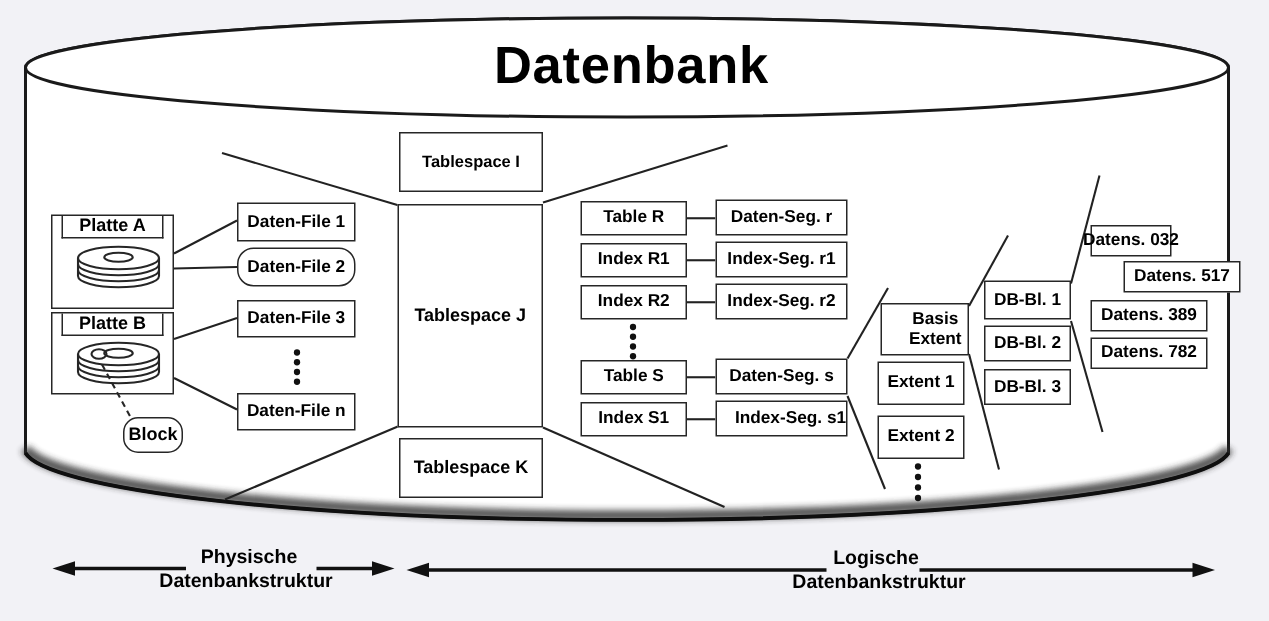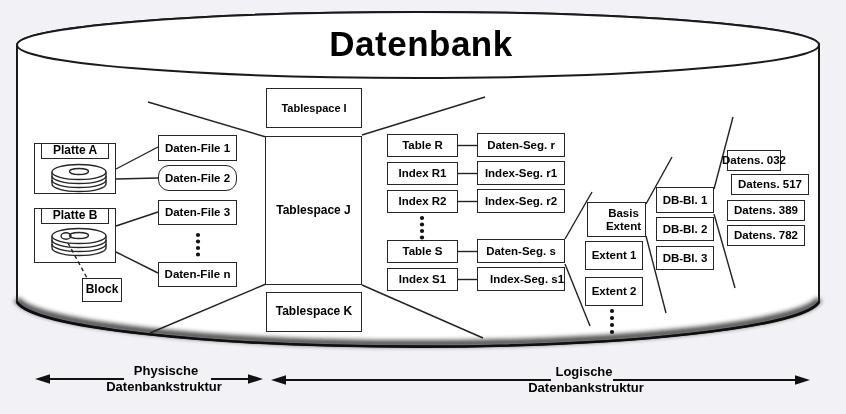--- a/index.html
+++ b/index.html
@@ -113,27 +113,27 @@
       <polygon points="810,380 795,375.2 795,384.8" stroke="none"></polygon>
     </g>
   </svg>
 
   <div class="title" style="left:421px; top:24px;">Datenbank</div>
 
   <div class="box" style="left:266px; top:88px;  width:96px; height:40px; font-size:11px;">Tablespace I</div>
   <div class="box" style="left:266px; top:292px; width:96px; height:40px; font-size:12px;">Tablespace K</div>
   <div class="box" style="left:265px; top:136px; width:97px; height:149px; font-size:12px;">Tablespace J</div>
 
-  <div class="box platte" style="left:34px; top:143px; width:82px; height:51px;">
+  <div class="box platte" style="left:34px; top:143px; width:82px; height:63px;">
     <div class="platte-head">Platte A</div>
   </div>
   <div class="box platte" style="left:34px; top:208px; width:82px; height:55px;">
     <div class="platte-head">Platte B</div>
   </div>
-  <div class="box" style="left:82px; top:278px; width:40px; height:24px; font-size:12px;">Block</div>
+  <div class="box" style="left:82px; top:278px; width:40px; height:24px; font-size:12px;border-radius:10px;">Block</div>
 
   <div class="box" style="left:158px; top:135px; width:79px; height:26px;">Daten-File 1</div>
   <div class="box" style="left:158px; top:165px; width:79px; height:26px;border-radius:11px;">Daten-File 2</div>
   <div class="box" style="left:158px; top:200px; width:79px; height:25px;">Daten-File 3</div>
   <div class="box" style="left:158px; top:262px; width:79px; height:25px;">Daten-File n</div>
 
   <div class="box" style="left:387px; top:134px; width:71px; height:23px;">Table R</div>
   <div class="box" style="left:387px; top:162px; width:71px; height:23px;">Index R1</div>
   <div class="box" style="left:387px; top:190px; width:71px; height:23px;">Index R2</div>
   <div class="box" style="left:387px; top:240px; width:71px; height:23px;">Table S</div>
@@ -147,21 +147,21 @@
 
   <div class="box wrap" style="left:587px; top:202px; width:59px; height:35px;">Basis Extent</div>
   <div class="box" style="left:585px; top:241px; width:58px; height:29px;">Extent 1</div>
   <div class="box" style="left:585px; top:277px; width:58px; height:29px;">Extent 2</div>
 
   <div class="box" style="left:656px; top:187px; width:58px; height:26px;">DB-Bl. 1</div>
   <div class="box" style="left:656px; top:217px; width:58px; height:24px;">DB-Bl. 2</div>
   <div class="box" style="left:656px; top:246px; width:58px; height:24px;">DB-Bl. 3</div>
 
   <div class="box" style="left:727px; top:150px; width:54px; height:21px;">Datens. 032</div>
-  <div class="box" style="left:731px; top:174px; width:78px; height:21px;">Datens. 517</div>
+  <div class="box" style="left:749px; top:174px; width:78px; height:21px;">Datens. 517</div>
   <div class="box" style="left:727px; top:200px; width:78px; height:21px;">Datens. 389</div>
   <div class="box" style="left:727px; top:225px; width:78px; height:21px;">Datens. 782</div>
 
   <div class="axis-label" style="left:166px; top:363px;">Physische</div>
   <div class="axis-label" style="left:164px; top:379px;">Datenbankstruktur</div>
   <div class="axis-label" style="left:584px; top:364px;">Logische</div>
   <div class="axis-label" style="left:586px; top:380px;">Datenbankstruktur</div>
 
   <svg class="layer overlay" width="846" height="414" viewBox="0 0 846 414">
 

